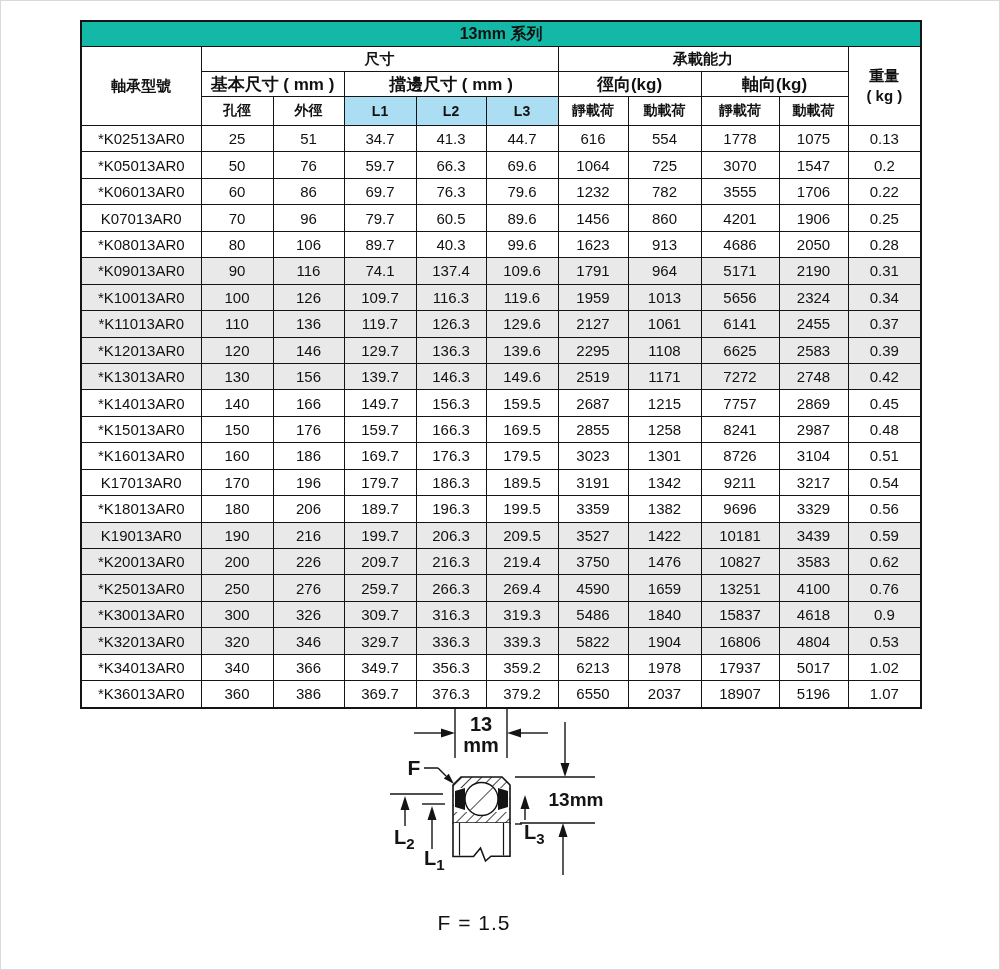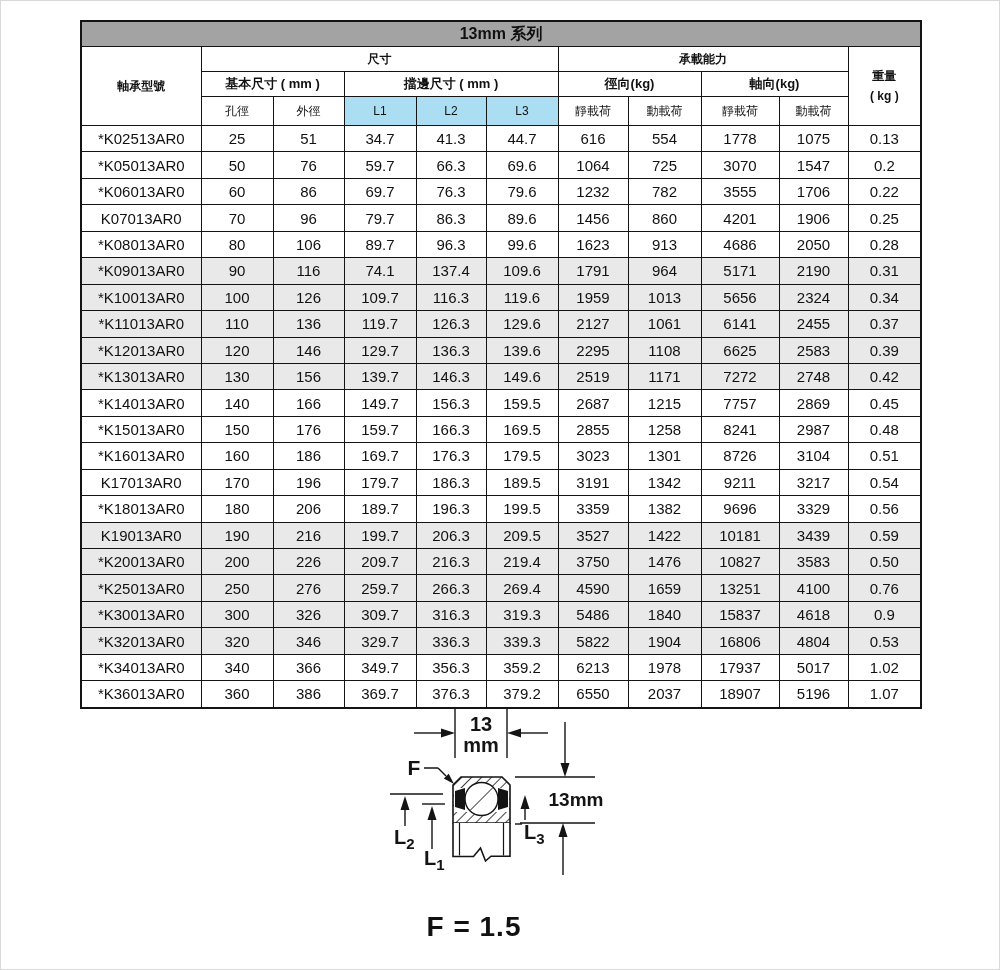--- a/index.html
+++ b/index.html
@@ -11,33 +11,33 @@
 
   table.spec {
     position:absolute; left:80px; top:20px; width:840px;
     border-collapse:collapse; table-layout:fixed;
     border:2px solid #141414;
   }
   table.spec th, table.spec td {
     border:1px solid #141414; text-align:center; vertical-align:middle;
     padding:0; overflow:hidden; white-space:nowrap;
   }
-  tr.title-row th { background:#a3a3a3; height:24px; font-size:16px; font-weight:bold; }
-  tr.hr1 th { height:24px; font-size:12px; font-weight:bold; }
-  tr.hr2 th { height:24px; font-size:13px; font-weight:bold; }
-  tr.hr3 th { height:28px; font-size:12px; font-weight:normal;margin-left:15px; }
+  tr.title-row th { background:#14b8a6; height:24px; font-size:16px; font-weight:bold; }
+  tr.hr1 th { height:24px; font-size:15px; font-weight:bold; }
+  tr.hr2 th { height:24px; font-size:17px; font-weight:bold; }
+  tr.hr3 th { height:28px; font-size:14px; font-weight:bold;margin-left:15px; }
   th.blue { background:#ABDEF2; font-size:16px; }
   th.weight-head div { line-height:20px;text-align:center; }
   tbody td { height:25.45px; font-size:15px; font-weight:normal; }
   tr.shaded td { background:#E9E9E9; }
 
   .diagram { position:absolute; left:380px; top:700px; width:300px; height:200px; }
   .f-note {
     position:absolute; left:404px; top:911px; width:140px; text-align:center;
-    font-size:28px; font-weight:700; letter-spacing:1px;
+    font-size:21px; font-weight:400; letter-spacing:1px;
   }
 </style>
 </head>
 <body>
 
 <div class="page-frame"></div>
 
 <table class="spec">
   <colgroup>
     <col style="width:120px">
@@ -121,34 +121,34 @@
         <td>782</td>
         <td>3555</td>
         <td>1706</td>
         <td>0.22</td>
       </tr>
       <tr>
         <td>K07013AR0</td>
         <td>70</td>
         <td>96</td>
         <td>79.7</td>
-        <td>86.3</td>
+        <td>60.5</td>
         <td>89.6</td>
         <td>1456</td>
         <td>860</td>
         <td>4201</td>
         <td>1906</td>
         <td>0.25</td>
       </tr>
       <tr>
         <td>*K08013AR0</td>
         <td>80</td>
         <td>106</td>
         <td>89.7</td>
-        <td>96.3</td>
+        <td>40.3</td>
         <td>99.6</td>
         <td>1623</td>
         <td>913</td>
         <td>4686</td>
         <td>2050</td>
         <td>0.28</td>
       </tr>
       <tr class="shaded">
         <td>*K09013AR0</td>
         <td>90</td>
@@ -296,21 +296,21 @@
         <td>*K20013AR0</td>
         <td>200</td>
         <td>226</td>
         <td>209.7</td>
         <td>216.3</td>
         <td>219.4</td>
         <td>3750</td>
         <td>1476</td>
         <td>10827</td>
         <td>3583</td>
-        <td>0.50</td>
+        <td>0.62</td>
       </tr>
       <tr class="shaded">
         <td>*K25013AR0</td>
         <td>250</td>
         <td>276</td>
         <td>259.7</td>
         <td>266.3</td>
         <td>269.4</td>
         <td>4590</td>
         <td>1659</td>

